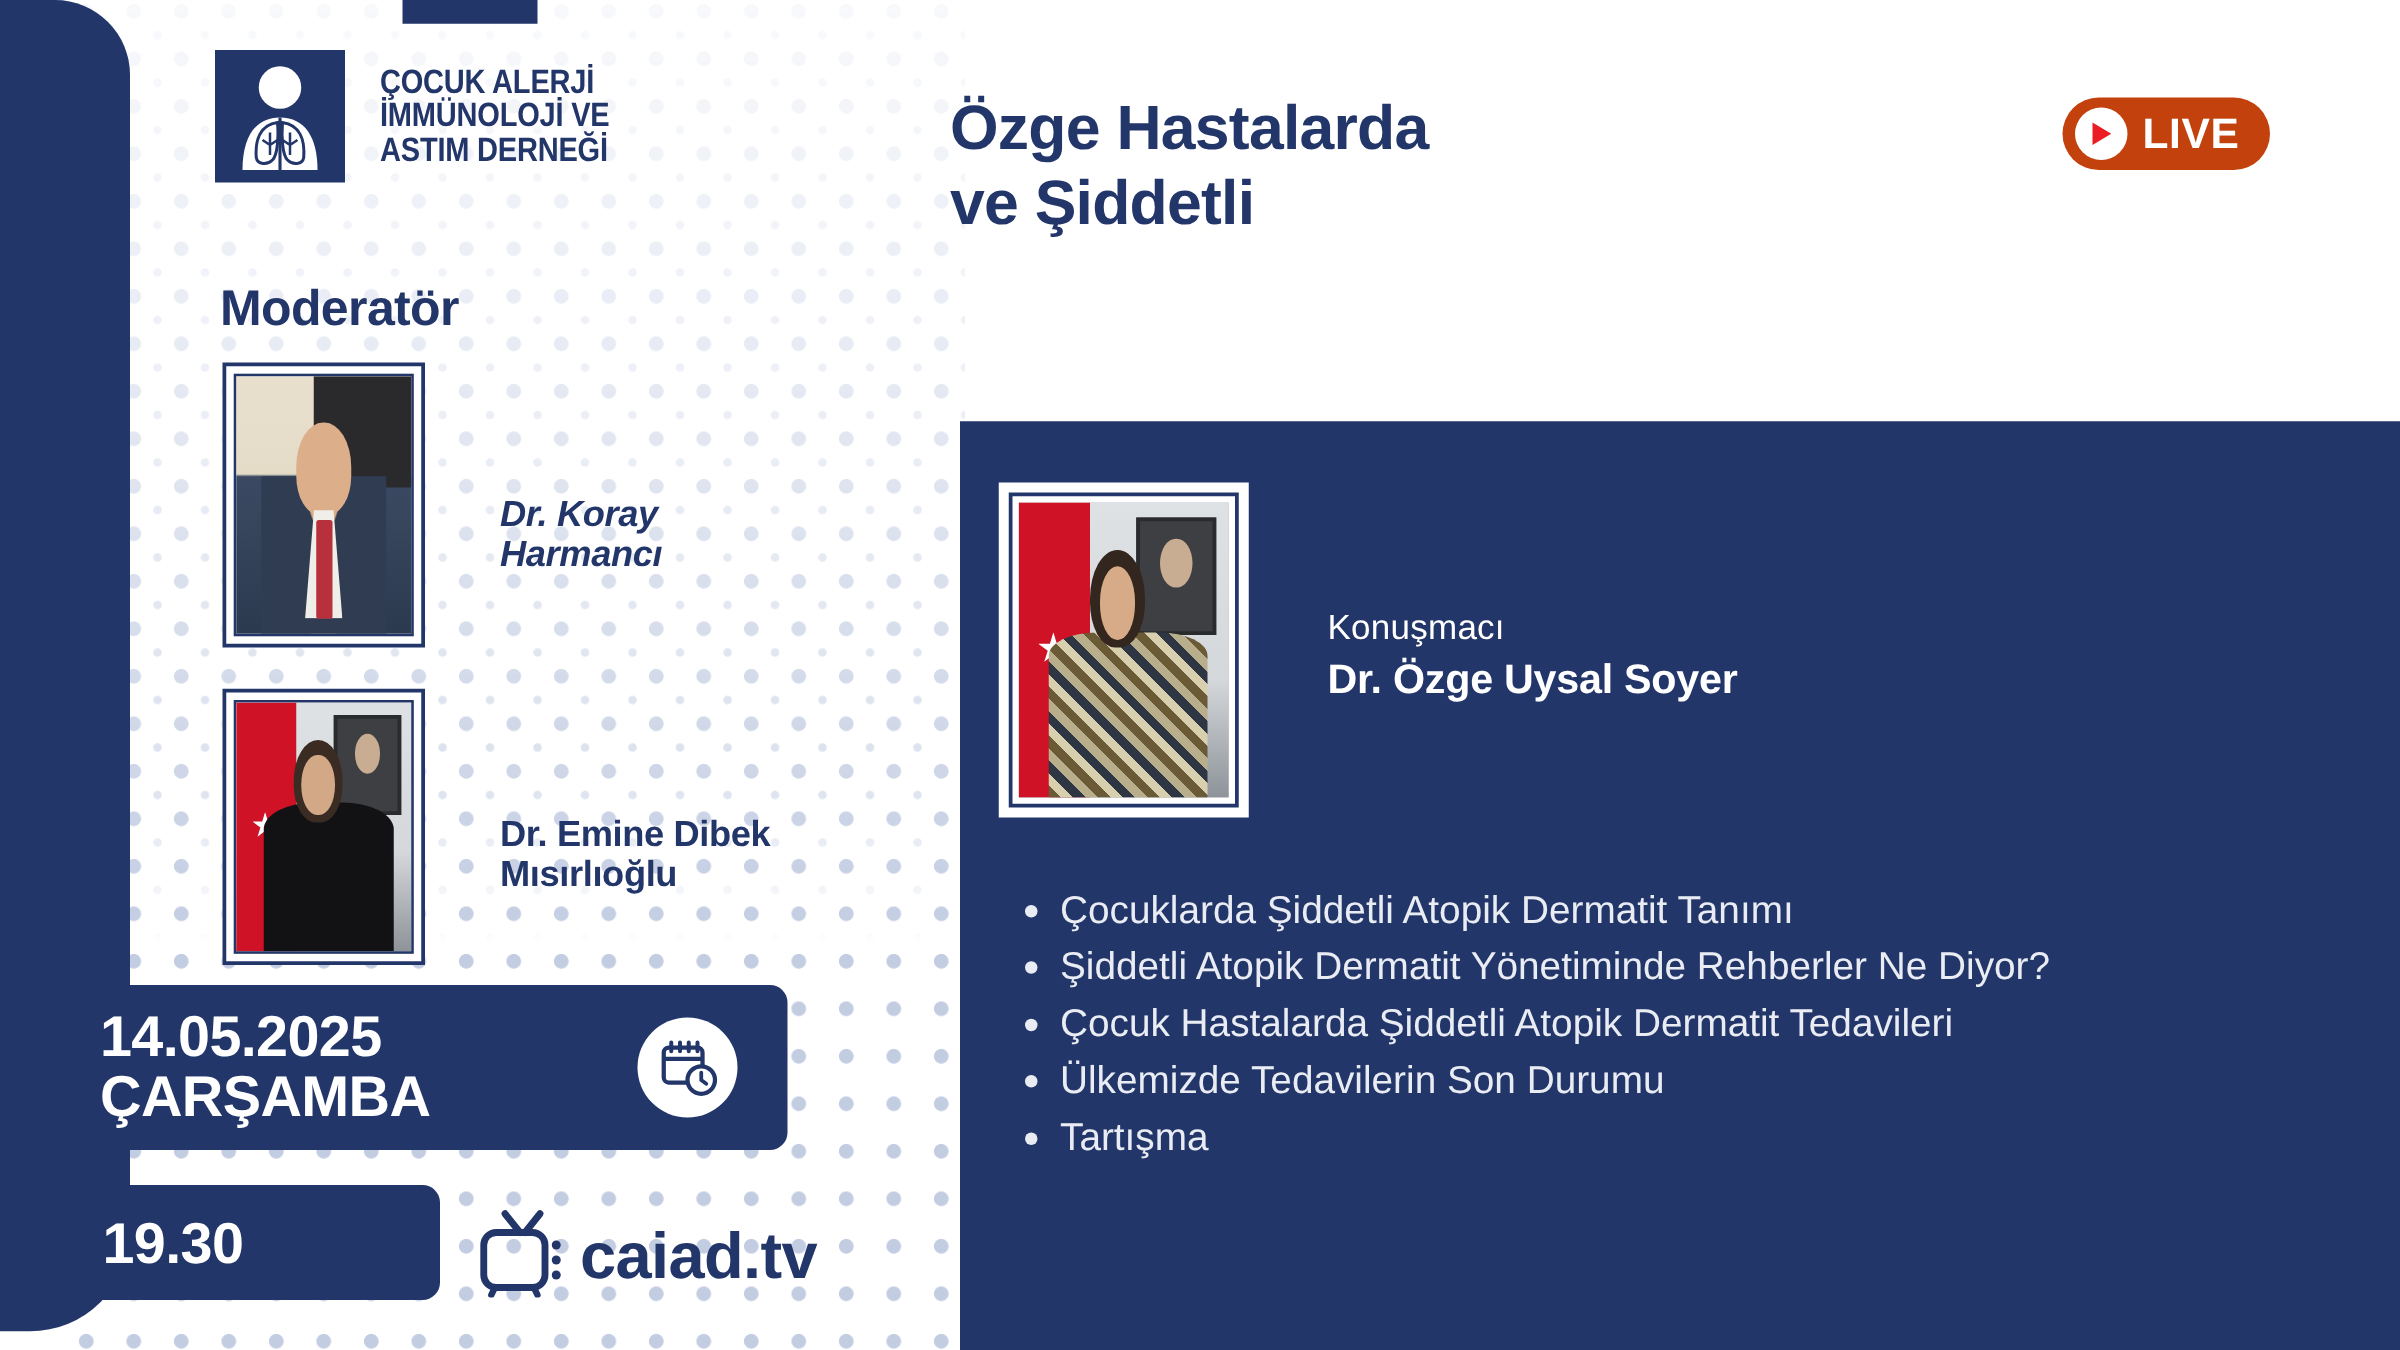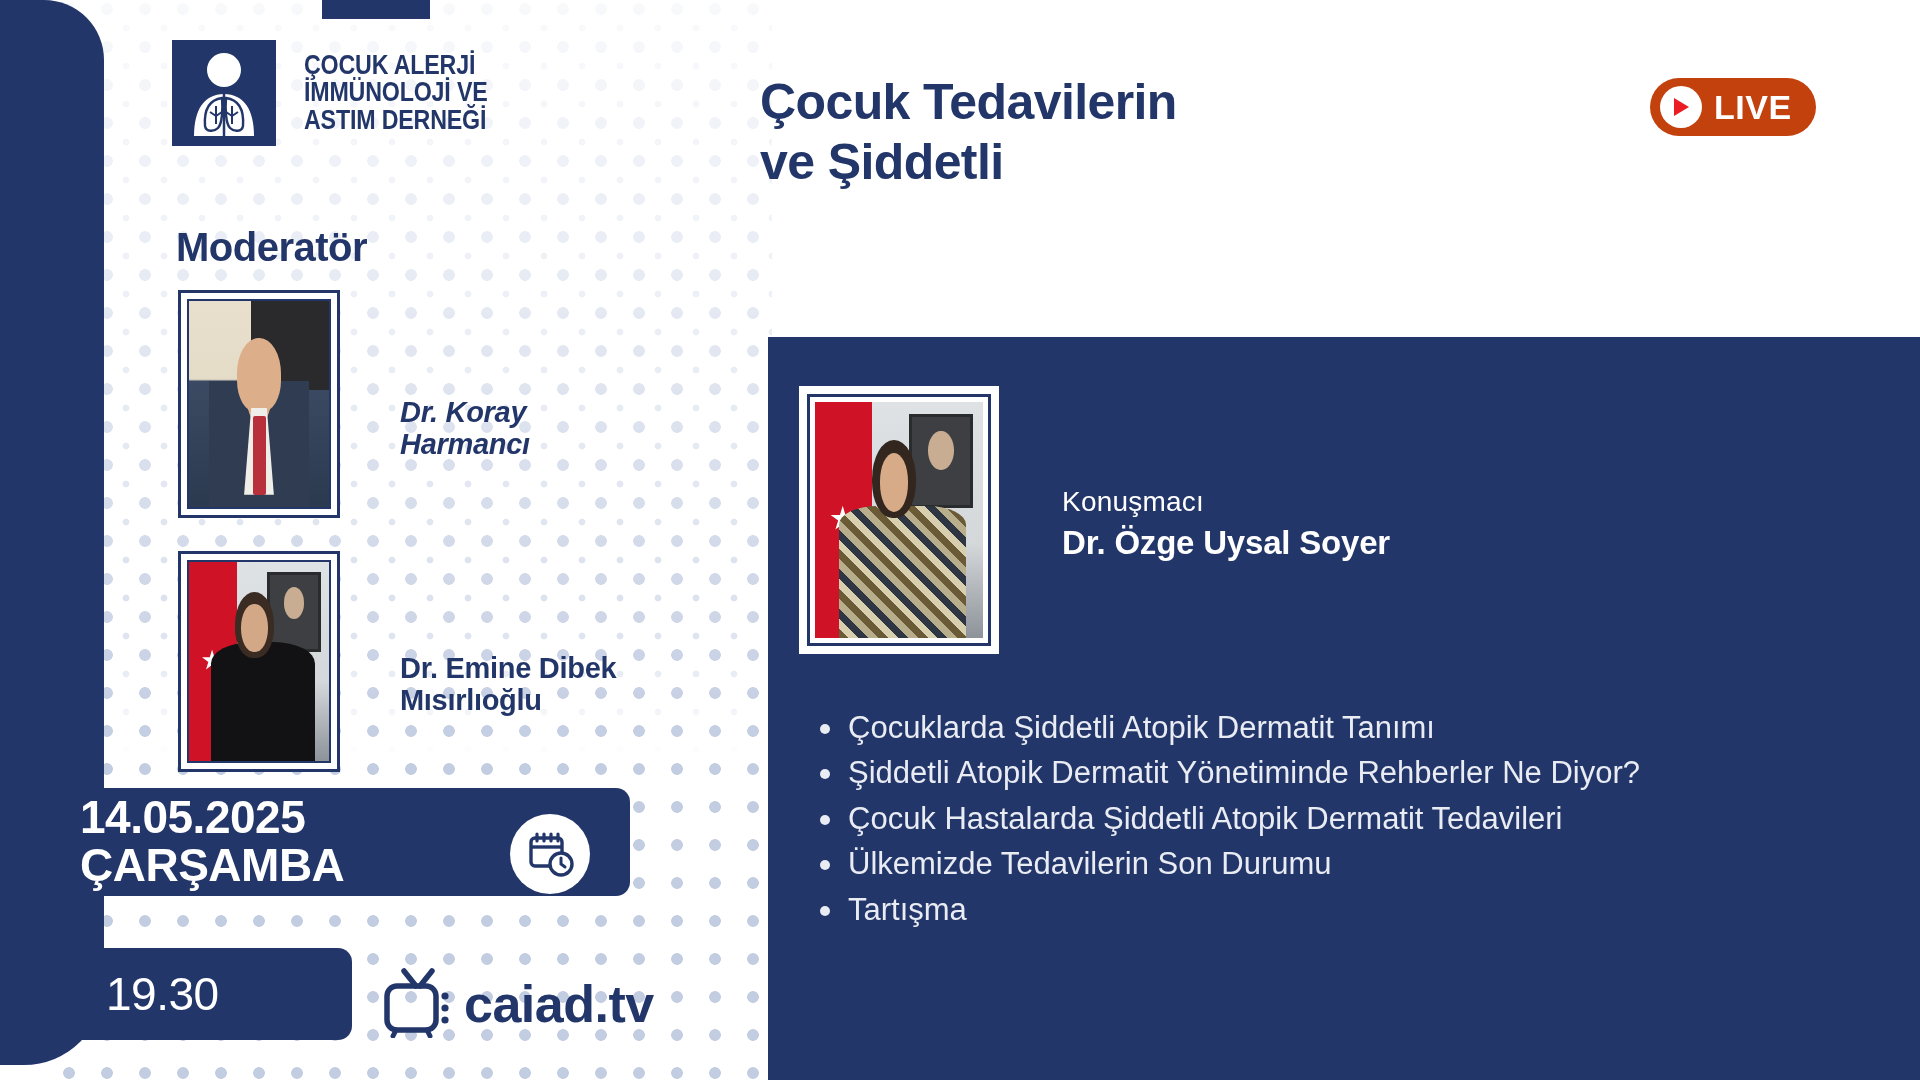--- a/index.html
+++ b/index.html
@@ -65,37 +65,37 @@
   .pm2 { left: 178px; top: 551px; width: 162px; height: 221px; }
   .name {
     position: absolute; font-size: 29px; font-weight: 800; color: #23366a;
     line-height: 1.12; letter-spacing: -0.3px; width: 330px;
   }
   .n1 { left: 400px; top: 396px; font-style: italic; }
   .n2 { left: 400px; top: 652px; }
 
   
   .datebox {
-    position: absolute; left: 30px; top: 788px; width: 600px; height: 108px;
+    position: absolute; left: 30px; top: 788px; width: 600px; height: 132px;
     background: #23366a; border-radius: 14px;
     display: flex; align-items: center;
   }
   .datebox .txt {
     color: #ffffff; font-size: 46px; font-weight: 800; line-height: 1.04;
     margin-left: 50px; letter-spacing: -0.5px;
   }
   .cal-circle {
     position: absolute; right: 40px; top: 26px; width: 80px; height: 80px;
     border-radius: 50%; background:#fff; display:flex; align-items:center; justify-content:center;
   }
   .timebox {
     position: absolute; left: 30px; top: 948px; width: 322px; height: 92px;
     background: #23366a; border-radius: 14px; display: flex; align-items: center;
   }
-  .timebox .txt { color:#fff; font-size: 46px; font-weight: 400; margin-left: 76px; letter-spacing:-0.5px;text-align:right;}
+  .timebox .txt { color:#fff; font-size: 46px; font-weight: 700; margin-left: 52px; letter-spacing:-0.5px;text-align:right;}
 
   
   .site { position: absolute; left: 382px; top: 966px; display: flex; align-items: center; gap: 6px; }
   .site-label { color:#23366a; font-size: 52px; font-weight: 800; letter-spacing: -0.5px; }
 
   
   .title {
     position: absolute; left: 760px; top: 72px; width: 830px;
     color: #23366a; font-size: 50px; font-weight: 800; line-height: 1.20; letter-spacing: -0.6px;
   }
@@ -256,21 +256,21 @@
         <circle cx="63" cy="30" r="3.6" fill="#23366a"></circle>
         <circle cx="63" cy="42" r="3.6" fill="#23366a"></circle>
         <circle cx="63" cy="54" r="3.6" fill="#23366a"></circle>
         <path d="M14 64 L11 70 M45 64 L48 70" stroke="#23366a" stroke-width="5" stroke-linecap="round"></path>
       </svg>
     </span>
     <span class="site-label">caiad.tv</span>
   </div>
 
   <div class="title">
-    <div>Çocuk Tedavilerin</div>
+    <div>Özge Hastalarda</div>
     <div>ve Şiddetli</div>
   </div>
 
   <div class="live">
     <span class="live-play">
       <svg width="20" height="22" viewBox="0 0 20 22" aria-hidden="true">
         <path d="M3 2 L18 11 L3 20 Z" fill="#ec1c24"></path>
       </svg>
     </span>
     <span class="live-text">LIVE</span>

